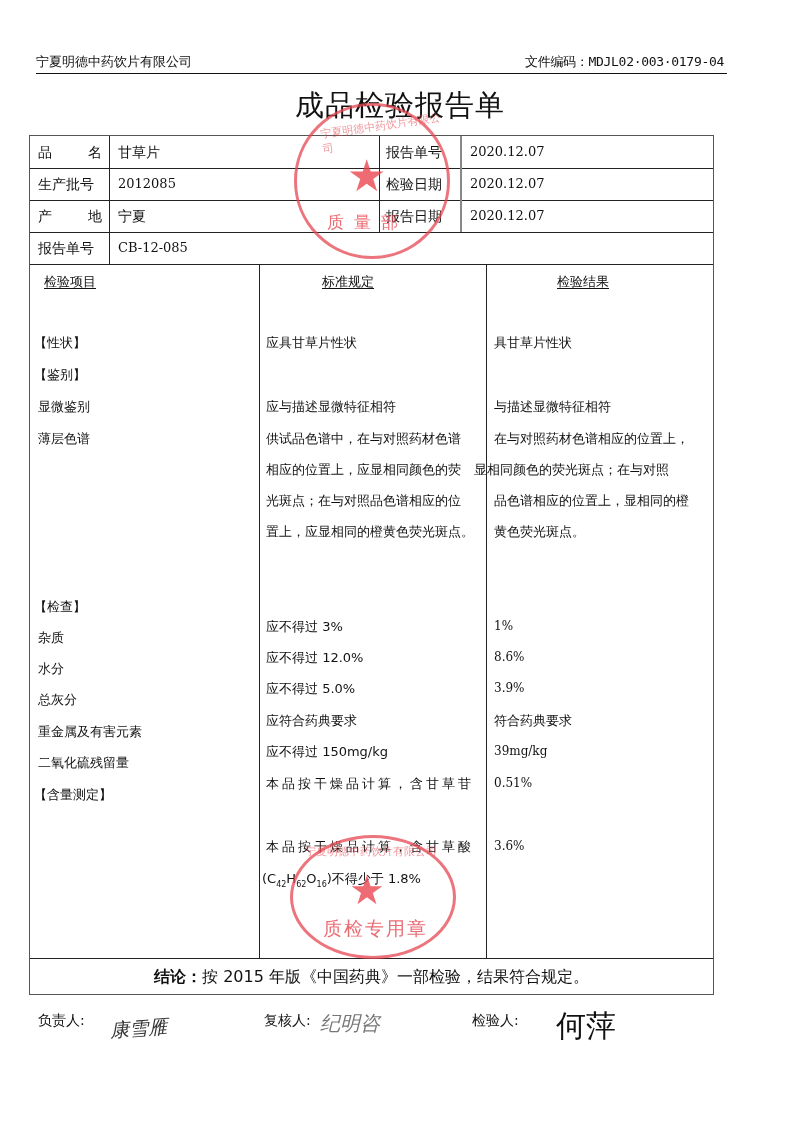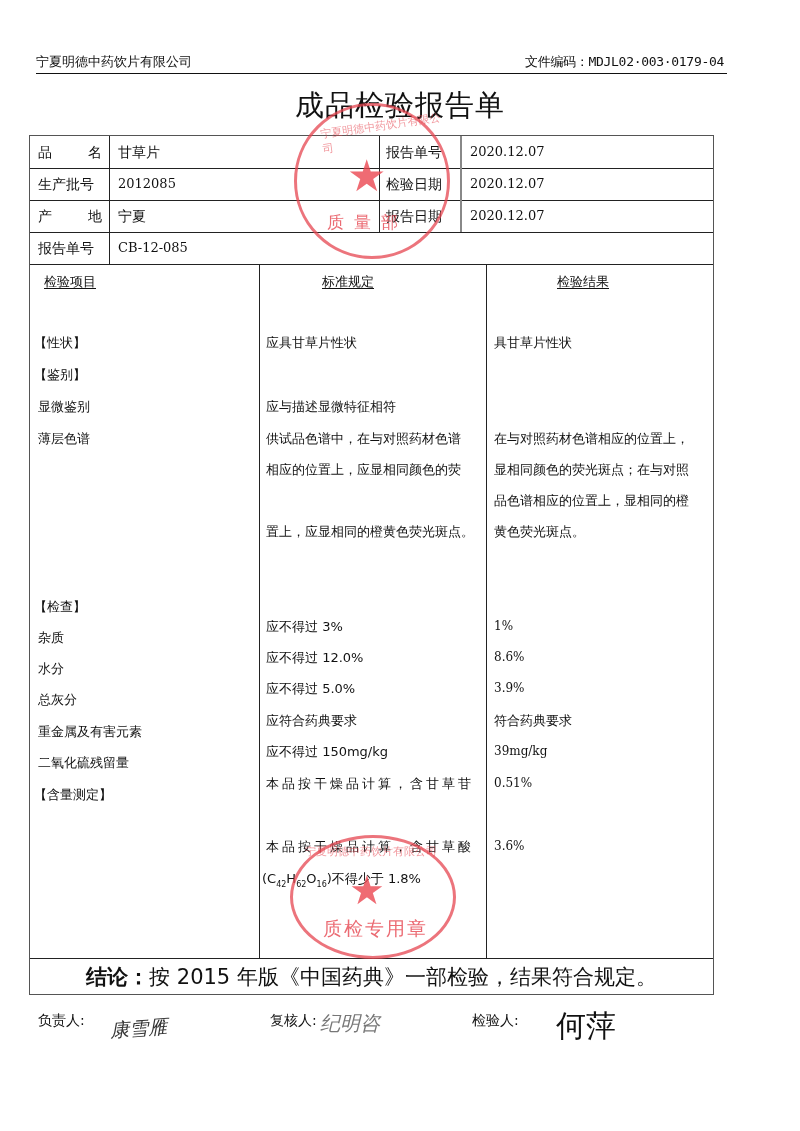--- a/index.html
+++ b/index.html
@@ -11,21 +11,21 @@
   .hdr-rule { left:36px; top:73px; width:691px; height:1px; background:#111; }
   .title { left:0; width:800px; top:86px; text-align:center; font-size:29px; font-family:"DejaVu Sans","Liberation Sans",sans-serif; letter-spacing:1px; }
   .tbl { left:29px; top:135px; width:685px; height:860px; border:1.5px solid #555; box-sizing:border-box; }
   .hline { position:absolute; height:1px; background:#222; }
   .vline { position:absolute; width:1px; background:#222; }
   .cell { position:absolute; font-size:14px; line-height:32px; white-space:nowrap; }
   .lbl-just { display:flex; justify-content:space-between; width:64px; }
   .txt { position:absolute; font-size:13px; line-height:31px; white-space:nowrap; font-family:"DejaVu Sans","Liberation Sans",sans-serif; }
   .mono { font-family:"DejaVu Serif","Liberation Serif",serif; }
   .colhead { text-decoration:underline; text-underline-offset:2px; }
-  .conclusion { left:29px; width:685px; top:959px; height:36px; text-align:center; font-size:21px; line-height:36px; font-family:"DejaVu Sans","Liberation Sans",sans-serif; }
+  .conclusion { left:29px; width:685px; top:959px; height:36px; text-align:center; font-size:16px; line-height:36px; font-family:"DejaVu Sans","Liberation Sans",sans-serif; }
   .conclusion b { font-weight:bold; }
   .sig-label { position:absolute; top:1012px; font-size:14px; font-family:"DejaVu Sans","Liberation Sans",sans-serif; }
   .sig { position:absolute; font-family:"DejaVu Sans","Liberation Sans",sans-serif; }
   .stamp { position:absolute; border-radius:50%; border:3px solid rgba(230,70,80,0.75); color:rgba(230,70,80,0.75); pointer-events:none; }
   .stamp-star { position:absolute; font-size:44px; line-height:44px; color:rgba(235,70,80,0.8); }
   .stamp-text { position:absolute; font-size:17px; color:rgba(230,70,80,0.8); font-family:"DejaVu Sans","Liberation Sans",sans-serif; letter-spacing:10px; }
   sub { font-size:8px; }
 </style>
 </head>
 <body>
@@ -91,53 +91,55 @@
   <div class="txt" style="left:8px;top:517px;">水分</div>
   <div class="txt" style="left:8px;top:548px;">总灰分</div>
   <div class="txt" style="left:8px;top:580px;">重金属及有害元素</div>
   <div class="txt" style="left:8px;top:611px;">二氧化硫残留量</div>
   <div class="txt" style="left:4px;top:643px;">【含量测定】</div>
 
   <div class="txt" style="left:236px;top:191px;">应具甘草片性状</div>
   <div class="txt" style="left:236px;top:287px;">供试品色谱中，在与对照药材色谱</div>
   <div class="txt" style="left:236px;top:255px;">应与描述显微特征相符</div>
   <div class="txt" style="left:236px;top:318px;">相应的位置上，应显相同颜色的荧</div>
+  <div class="txt" style="left:236px;top:349px;">光斑点；在与对照品色谱相应的位</div>
   <div class="txt" style="left:236px;top:380px;">置上，应显相同的橙黄色荧光斑点。</div>
   <div class="txt" style="left:236px;top:475px;">应不得过 3%</div>
   <div class="txt" style="left:236px;top:506px;">应不得过 12.0%</div>
   <div class="txt" style="left:236px;top:537px;">应不得过 5.0%</div>
   <div class="txt" style="left:236px;top:569px;">应符合药典要求</div>
   <div class="txt" style="left:236px;top:600px;">应不得过 150mg/kg</div>
   <div class="txt" style="left:236px;top:632px;letter-spacing:3px;">本品按干燥品计算，含甘草苷</div>
   <div class="txt" style="left:236px;top:695px;letter-spacing:3px;">本品按干燥品计算，含甘草酸</div>
   <div class="txt" style="left:232px;top:727px;">
     <span>(C</span><sub>42</sub><span>H</span><sub>62</sub><span>O</span><sub>16</sub><span>)不得少于 1.8%</span>
   </div>
 
   <div class="txt" style="left:464px;top:191px;">具甘草片性状</div>
+  <div class="txt" style="left:464px;top:255px;">与描述显微特征相符</div>
   <div class="txt" style="left:464px;top:287px;">在与对照药材色谱相应的位置上，</div>
-  <div class="txt" style="left:464px;top:318px;text-align:right;">显相同颜色的荧光斑点；在与对照</div>
+  <div class="txt" style="left:444px;top:318px;text-align:right;">显相同颜色的荧光斑点；在与对照</div>
   <div class="txt" style="left:464px;top:349px;">品色谱相应的位置上，显相同的橙</div>
   <div class="txt" style="left:464px;top:380px;">黄色荧光斑点。</div>
   <div class="txt mono" style="left:464px;top:475px;font-size:12px;">1%</div>
   <div class="txt mono" style="left:464px;top:506px;font-size:12px;">8.6%</div>
   <div class="txt mono" style="left:464px;top:537px;font-size:12px;">3.9%</div>
   <div class="txt" style="left:464px;top:569px;">符合药典要求</div>
   <div class="txt mono" style="left:464px;top:600px;font-size:12px;">39mg/kg</div>
   <div class="txt mono" style="left:464px;top:632px;font-size:12px;">0.51%</div>
   <div class="txt mono" style="left:464px;top:695px;font-size:12px;">3.6%</div>
 </div>
 
 <div class="abs conclusion">
   <b>结论：</b><span>按 2015 年版《中国药典》一部检验，结果符合规定。</span>
 </div>
 
 <div class="sig-label" style="left:38px;">负责人:</div>
 <div class="sig" style="left:110px;top:1016px;font-size:19px;color:#333;font-style:italic;transform:rotate(-4deg);">康雪雁</div>
-<div class="sig-label" style="left:270px;">复核人:</div>
+<div class="sig-label" style="left:264px;">复核人:</div>
 <div class="sig" style="left:320px;top:1010px;font-size:20px;color:#777;font-style:italic;">纪明咨</div>
 <div class="sig-label" style="left:472px;">检验人:</div>
 <div class="sig" style="left:556px;top:1006px;font-size:30px;color:#111;">何萍</div>
 
 <div class="stamp" style="left:294px;top:103px;width:150px;height:150px;">
   <div class="stamp-star" style="left:50px;top:48px;">★</div>
   <div class="stamp-text" style="left:30px;top:105px;">质量部</div>
   <div class="stamp-text" style="left:24px;top:12px;font-size:11px;letter-spacing:0;transform:rotate(-8deg);opacity:0.7;">宁夏明德中药饮片有限公司</div>
 </div>
 

